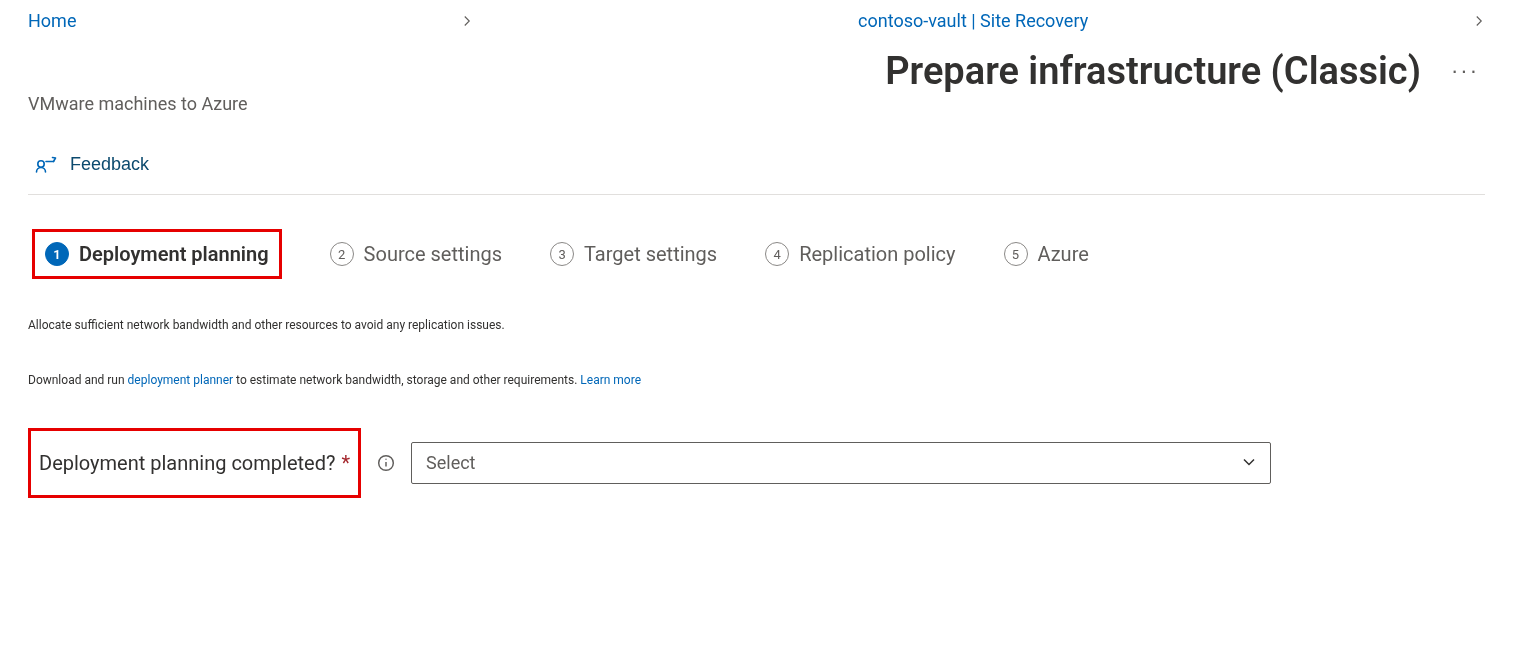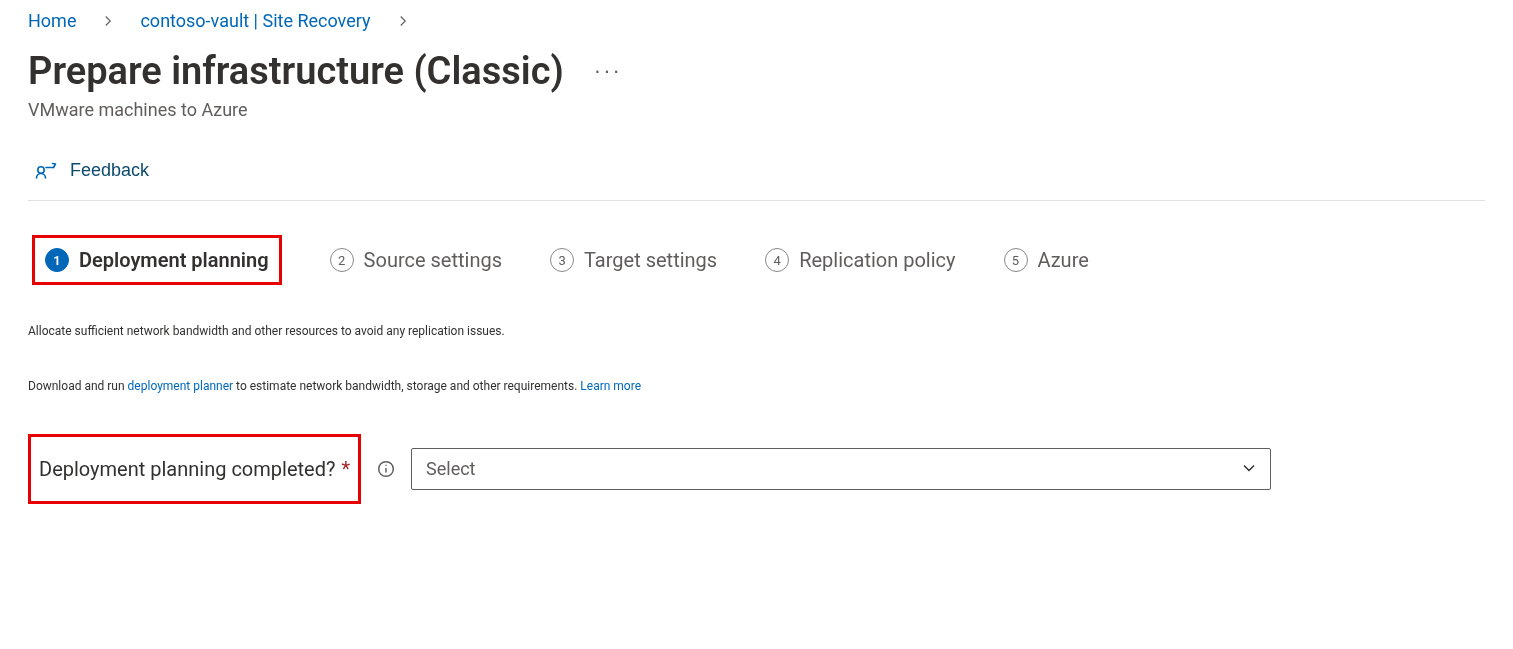--- a/index.html
+++ b/index.html
@@ -6,29 +6,29 @@
   html, body {
     font-family: "Segoe UI", -apple-system, BlinkMacSystemFont, Roboto, "Helvetica Neue", sans-serif;
     font-size: 14px;
     color: #323130;
     background: #ffffff;
     width: 1513px;
     height: 649px;
   }
   .page { padding: 10px 28px 0 28px; }
   
-  .breadcrumb { display: flex; align-items: center; gap: 26px; font-size: 18px; margin-bottom: 18px; }
+  .breadcrumb { display: flex; align-items: center; gap: 26px; font-size: 18px; margin-bottom: 18px; justify-content: space-between; }
   .breadcrumb a { color: #0067b8; text-decoration: none; }
   .chev { color: #605e5c; display:inline-flex; align-items:center; }
   .chev svg { width: 12px; height: 12px; }
   
-  .title-row { display: flex; align-items: center; gap: 24px; }
+  .title-row { display: flex; align-items: center; gap: 24px; justify-content: flex-end; }
   h1.page-title { font-size: 38px; font-weight: 600; letter-spacing: 0; }
   .more-btn { font-size: 22px; color: #605e5c; background:none; border:none; cursor:pointer; padding: 4px 6px; line-height:1; letter-spacing:2px;}
-  .subtitle { font-size: 18px; color: #605e5c; margin-top: 6px; }
+  .subtitle { font-size: 18px; color: #605e5c; }
   
   .toolbar { margin-top: 34px; padding-bottom: 14px; border-bottom: 1px solid #e1dfdd; display:flex; align-items:center; gap: 10px; }
   .feedback-btn { display:flex; align-items:center; gap: 12px; background:none; border:none; cursor:pointer; font-size: 18px; color:#0c4a6e; padding:4px 6px;}
   .feedback-btn .icon { color:#0067b8; display:inline-flex; }
   .feedback-btn .icon svg { width: 24px; height: 24px; }
   
   .steps { display:flex; align-items:center; gap: 48px; margin-top: 34px; padding-left: 4px;}
   .step { display:flex; align-items:center; gap: 10px; font-size: 20px; color:#605e5c; }
   .step .num {
     width: 24px; height: 24px; border-radius: 50%; border: 1px solid #8a8886;

